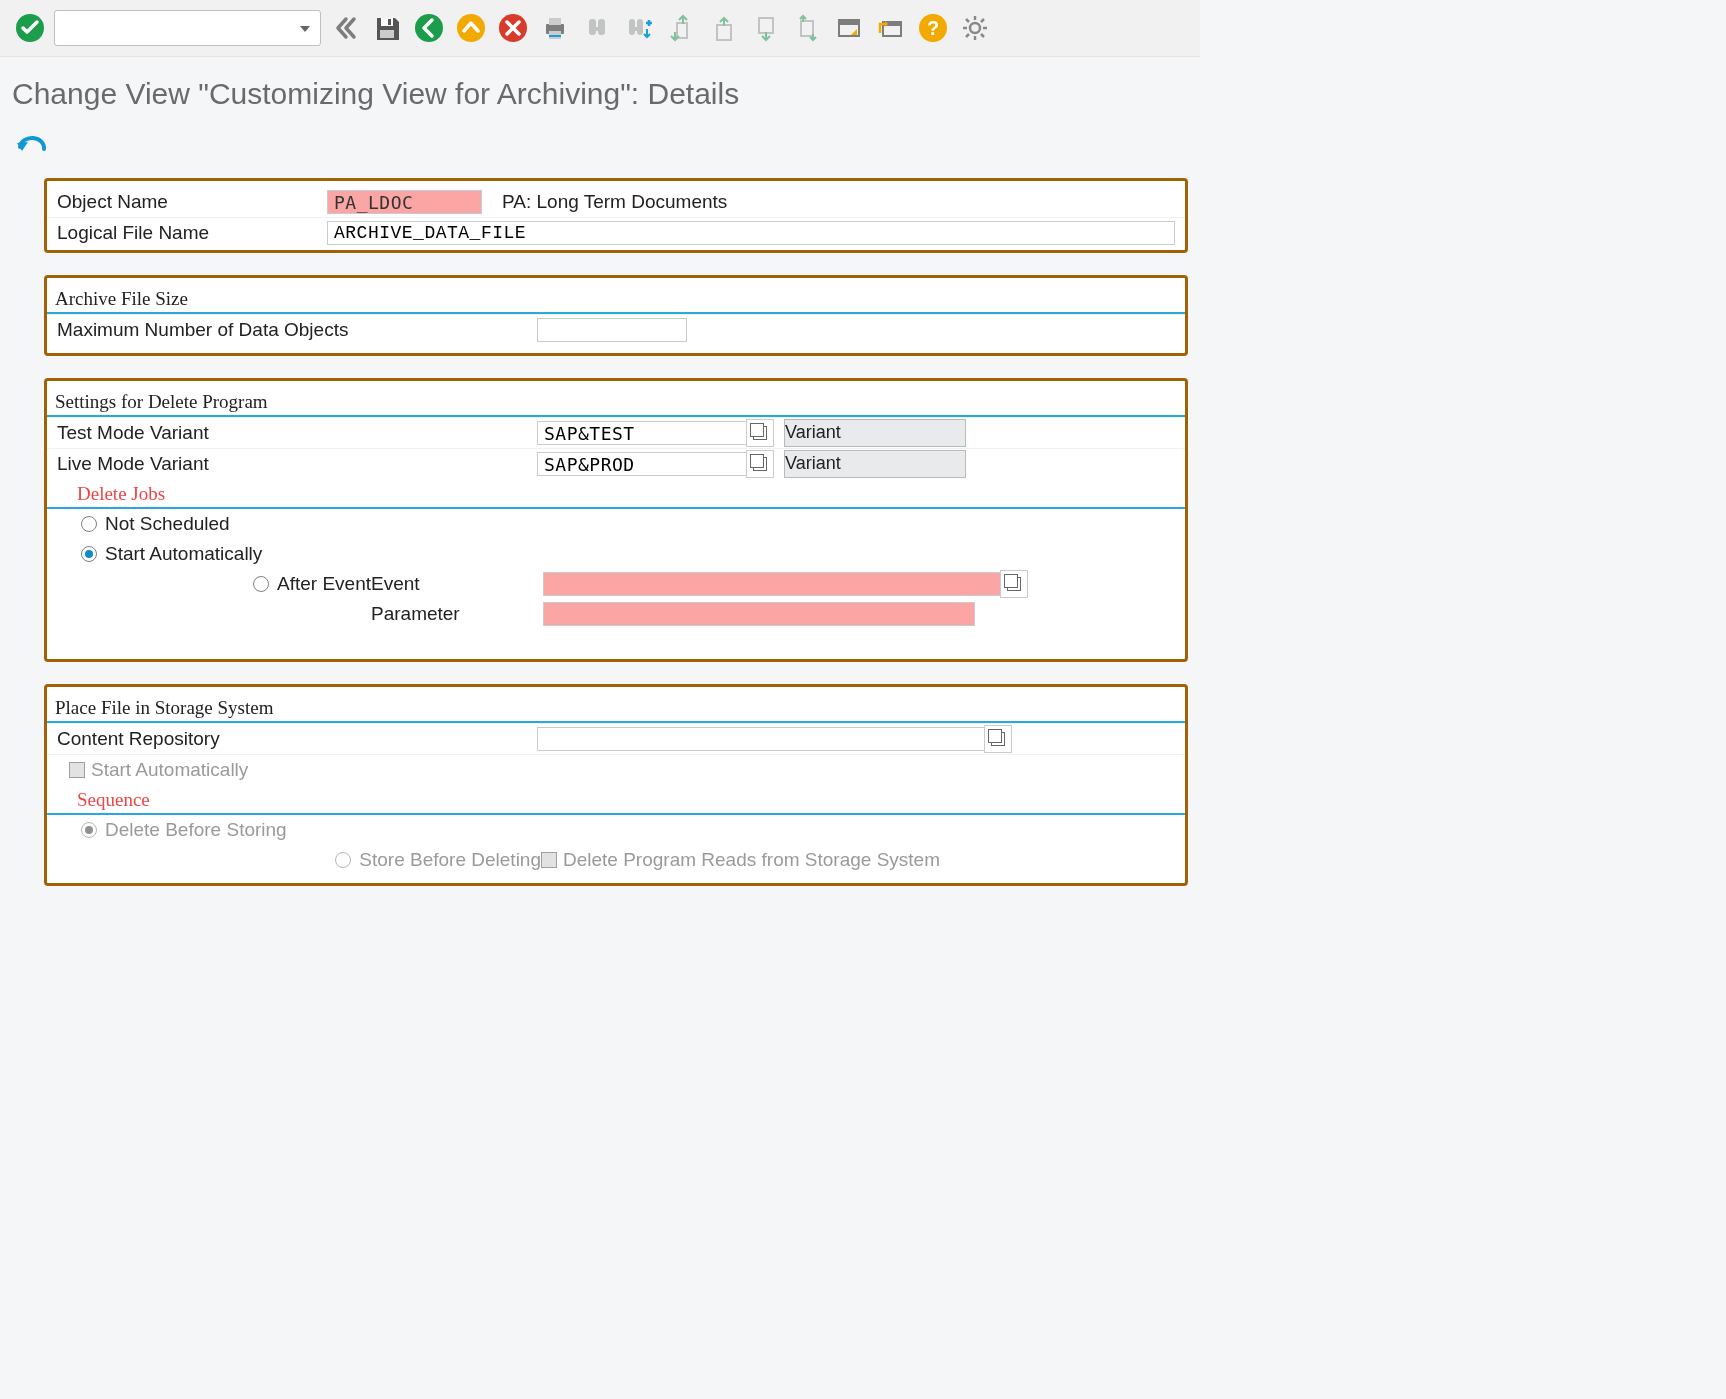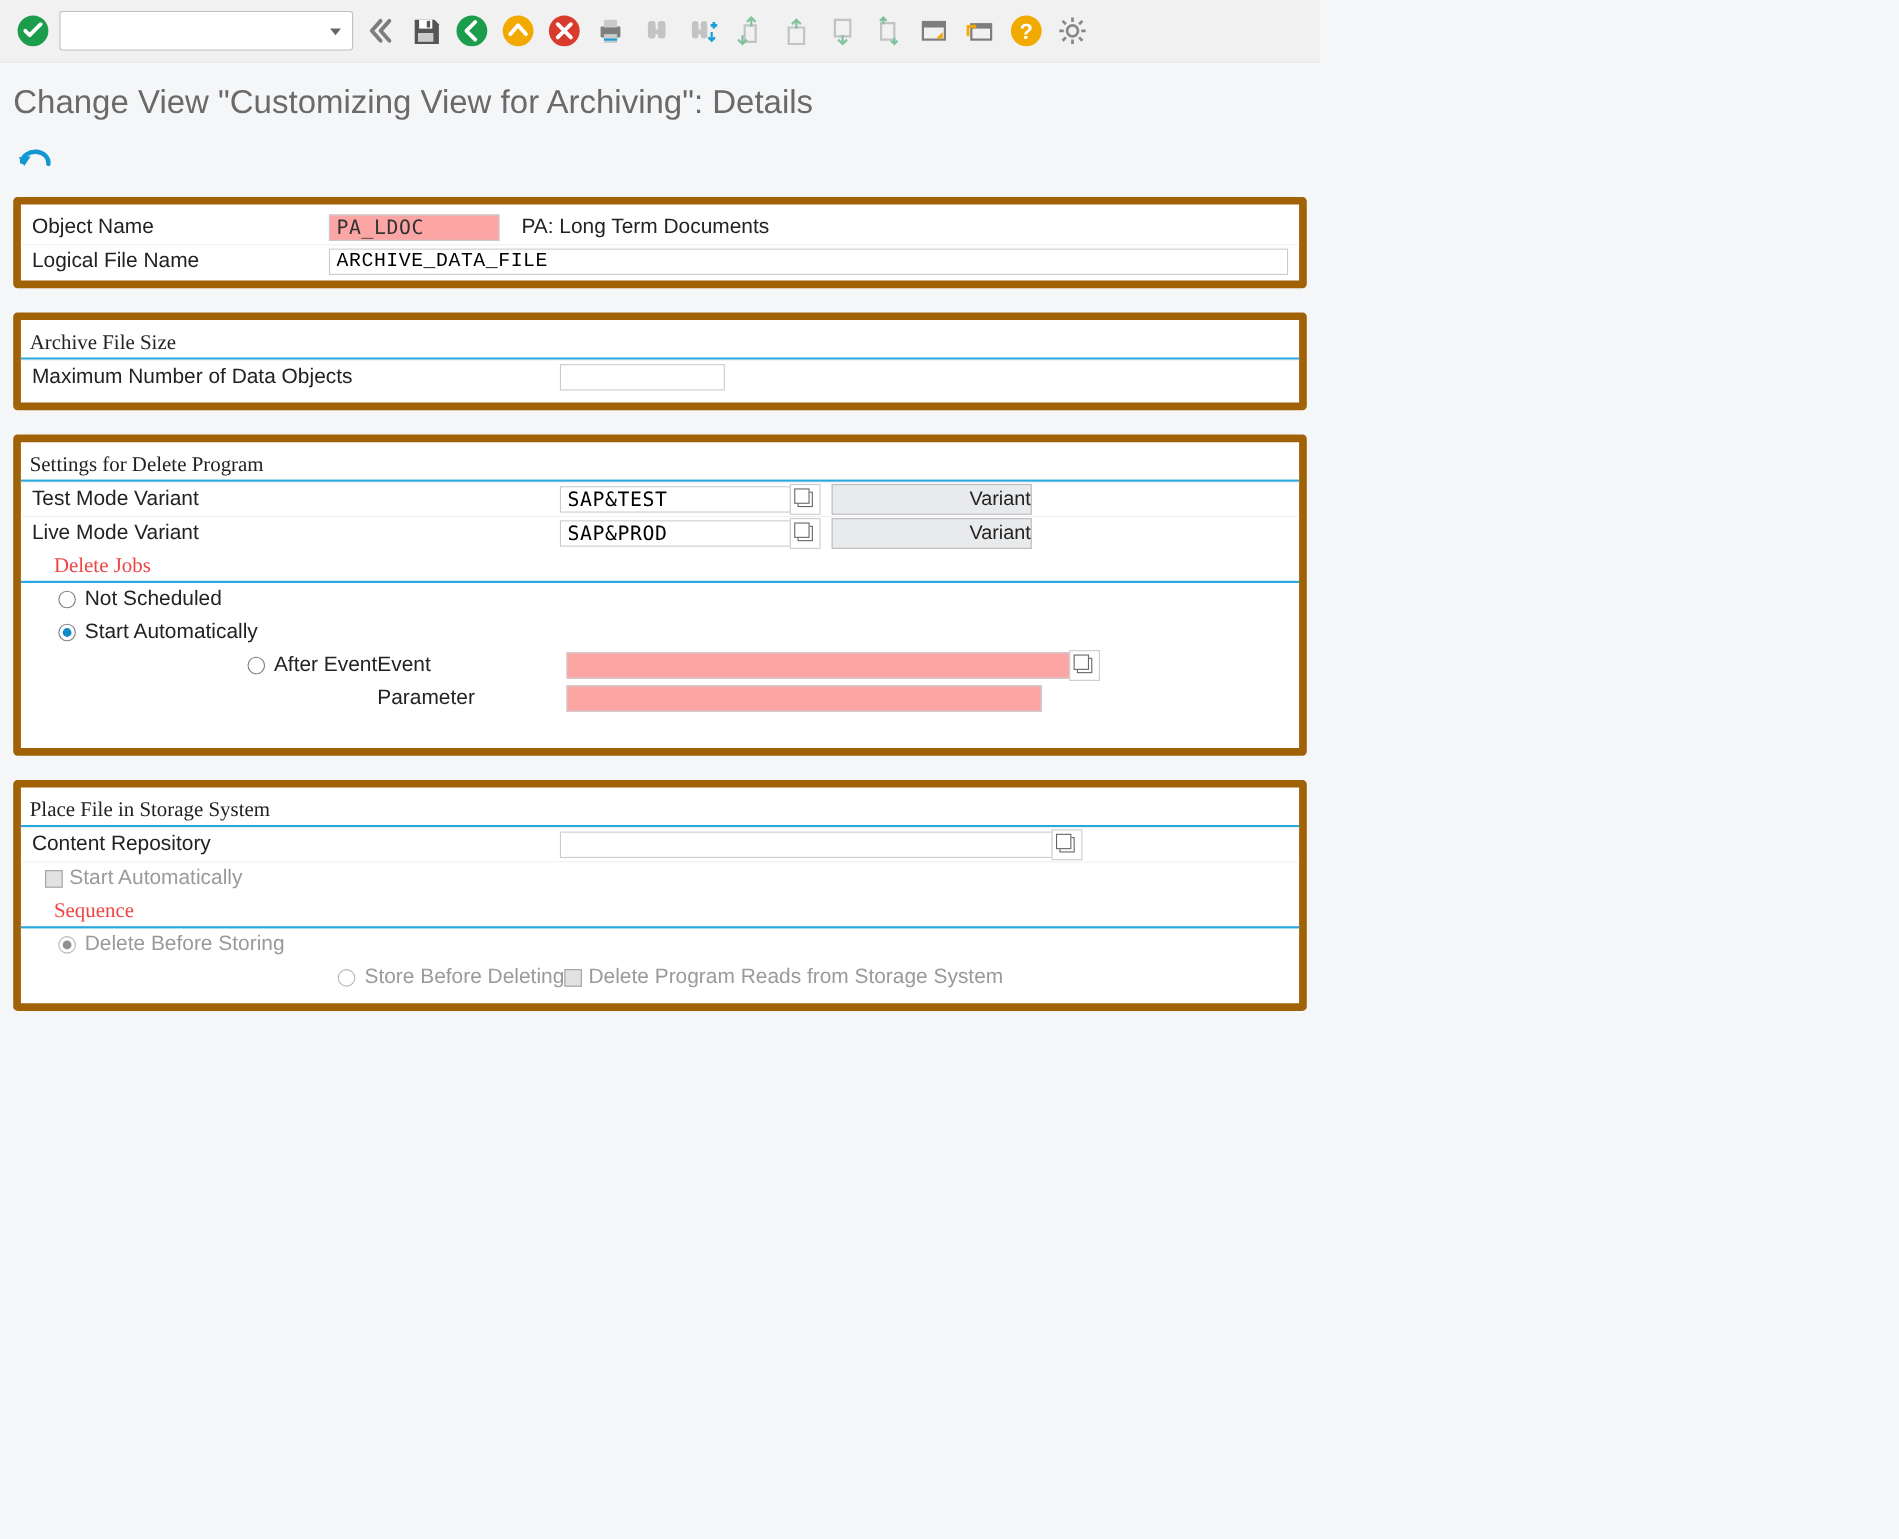--- a/index.html
+++ b/index.html
@@ -6,32 +6,32 @@
 .wrap{width:1200px;}
 .toolbar{display:flex;align-items:center;gap:6px;padding:10px 14px 10px 12px;background:#f1f1f1;border-bottom:1px solid #e3e3e3;}
 .tb-combo{width:265px;height:34px;border:1px solid #bfbfbf;border-radius:3px;background:#fff;position:relative;display:flex;align-items:center;}
 .tb-combo::after{content:"";position:absolute;right:10px;top:50%;margin-top:-2px;border-left:5px solid transparent;border-right:5px solid transparent;border-top:6px solid #666;}
 .tb-btn{width:36px;height:36px;display:flex;align-items:center;justify-content:center;cursor:pointer;}
 .tb-btn svg{display:block}
 .page-title{font-size:30px;color:#6a6a6a;padding:20px 4px 22px 12px;background:#f5f6f7;}
 .undo-row{padding:0 12px 14px 14px;display:flex;}
 .undo-row svg{cursor:pointer}
 .form-area{padding:0 12px 60px 12px;}
-.card{background:#fff;border:7px solid #a16207;border-radius:4px;padding:6px 0 8px 0;margin-bottom:22px;}
+.card{background:#fff;border:3px solid #a16207;border-radius:4px;padding:6px 0 8px 0;margin-bottom:22px;margin-left:32px;}
 .row{display:flex;align-items:center;height:30px;padding:0 10px;border-top:1px solid #f0f0f0;}
 .row:first-child{border-top:none}
 .row .lbl{flex:0 0 270px;}
 .row .lbl-wide{flex:0 0 480px;}
 .sec{font-weight:normal;color:#222;padding:4px 10px 2px 8px;border-bottom:2px solid #29a7df;font-size:19px;font-family:Liberation Serif, serif;}
 .sub-sec{color:#ef4444;padding:4px 10px 2px 30px;border-bottom:2px solid #29a7df;border-top:none;}
 .in{border:1px solid #c9ccce;background:#fff;height:24px;font-family:Consolas,monospace;font-size:18px;padding:0 6px;box-sizing:border-box;}
 .in.ro{background:#fca5a5;color:#333;}
 .in.code{letter-spacing:0.5px;}
 .desc{padding-left:20px;}
-.btn{border:1px solid #b8bbbe;background:#e9eaec;height:26px;min-width:180px;text-align:right;line-height:24px;font-size:18px;cursor:pointer;}
+.btn{border:1px solid #b8bbbe;background:#e9eaec;height:26px;min-width:180px;text-align:left;line-height:24px;font-size:18px;cursor:pointer;}
 .f4{width:26px;height:26px;border:1px solid #c9ccce;background:#fff;display:inline-flex;align-items:center;justify-content:center;margin-left:-1px;cursor:pointer;}
 .f4 .sq{width:12px;height:12px;border:1.5px solid #666;position:relative;}
 .f4 .sq::after{content:"";position:absolute;left:-4px;top:-4px;width:12px;height:12px;border:1.5px solid #666;background:#fff;}
 .radio{width:16px;height:16px;border:1.5px solid #7e8183;border-radius:50%;display:inline-flex;align-items:center;justify-content:center;margin-right:8px;box-sizing:border-box;}
 .radio .dot{width:8px;height:8px;border-radius:50%;}
 .radio.on .dot{background:#118ac8;}
 .check{width:16px;height:16px;border:1.5px solid #9ea0a2;display:inline-block;margin-right:6px;box-sizing:border-box;vertical-align:middle;}
 .check.dis{background:#e2e2e2;}
 .muted{color:#9a9a9a;}
 .flex{display:flex;align-items:center;justify-content:flex-end;}

